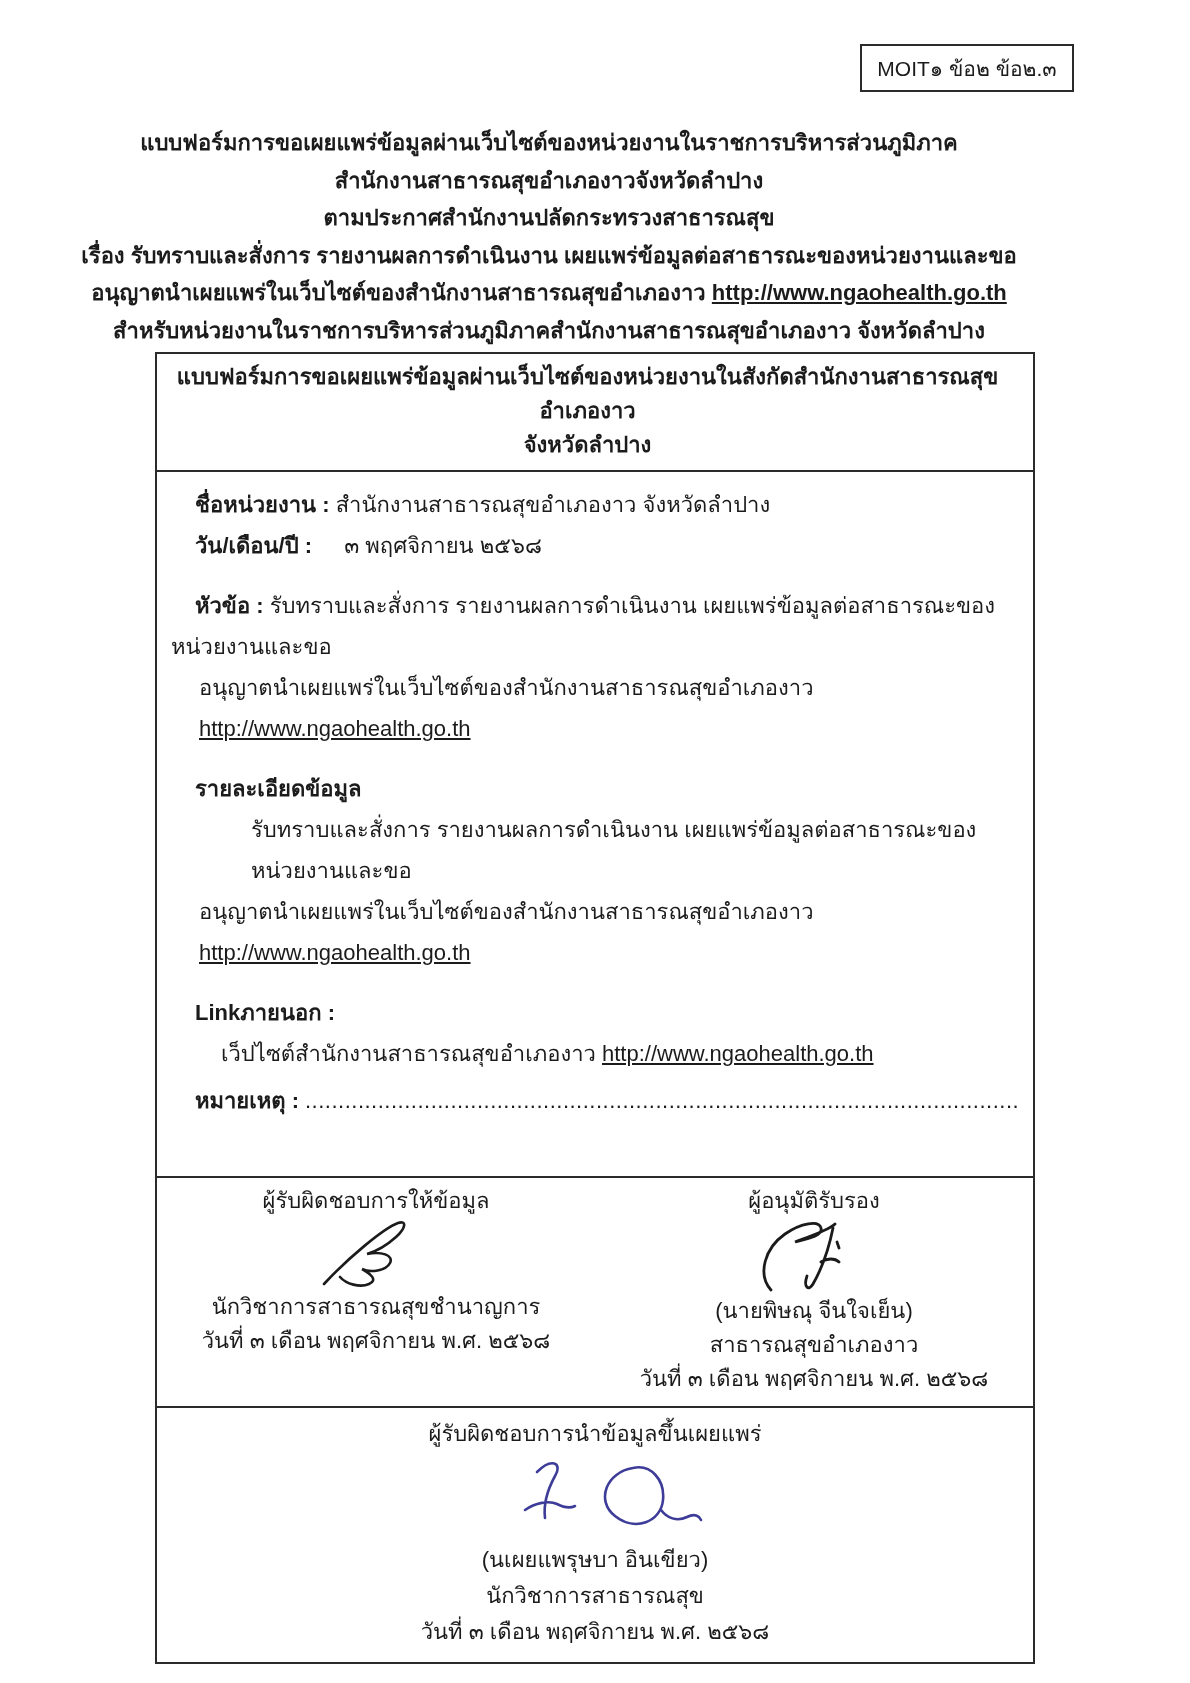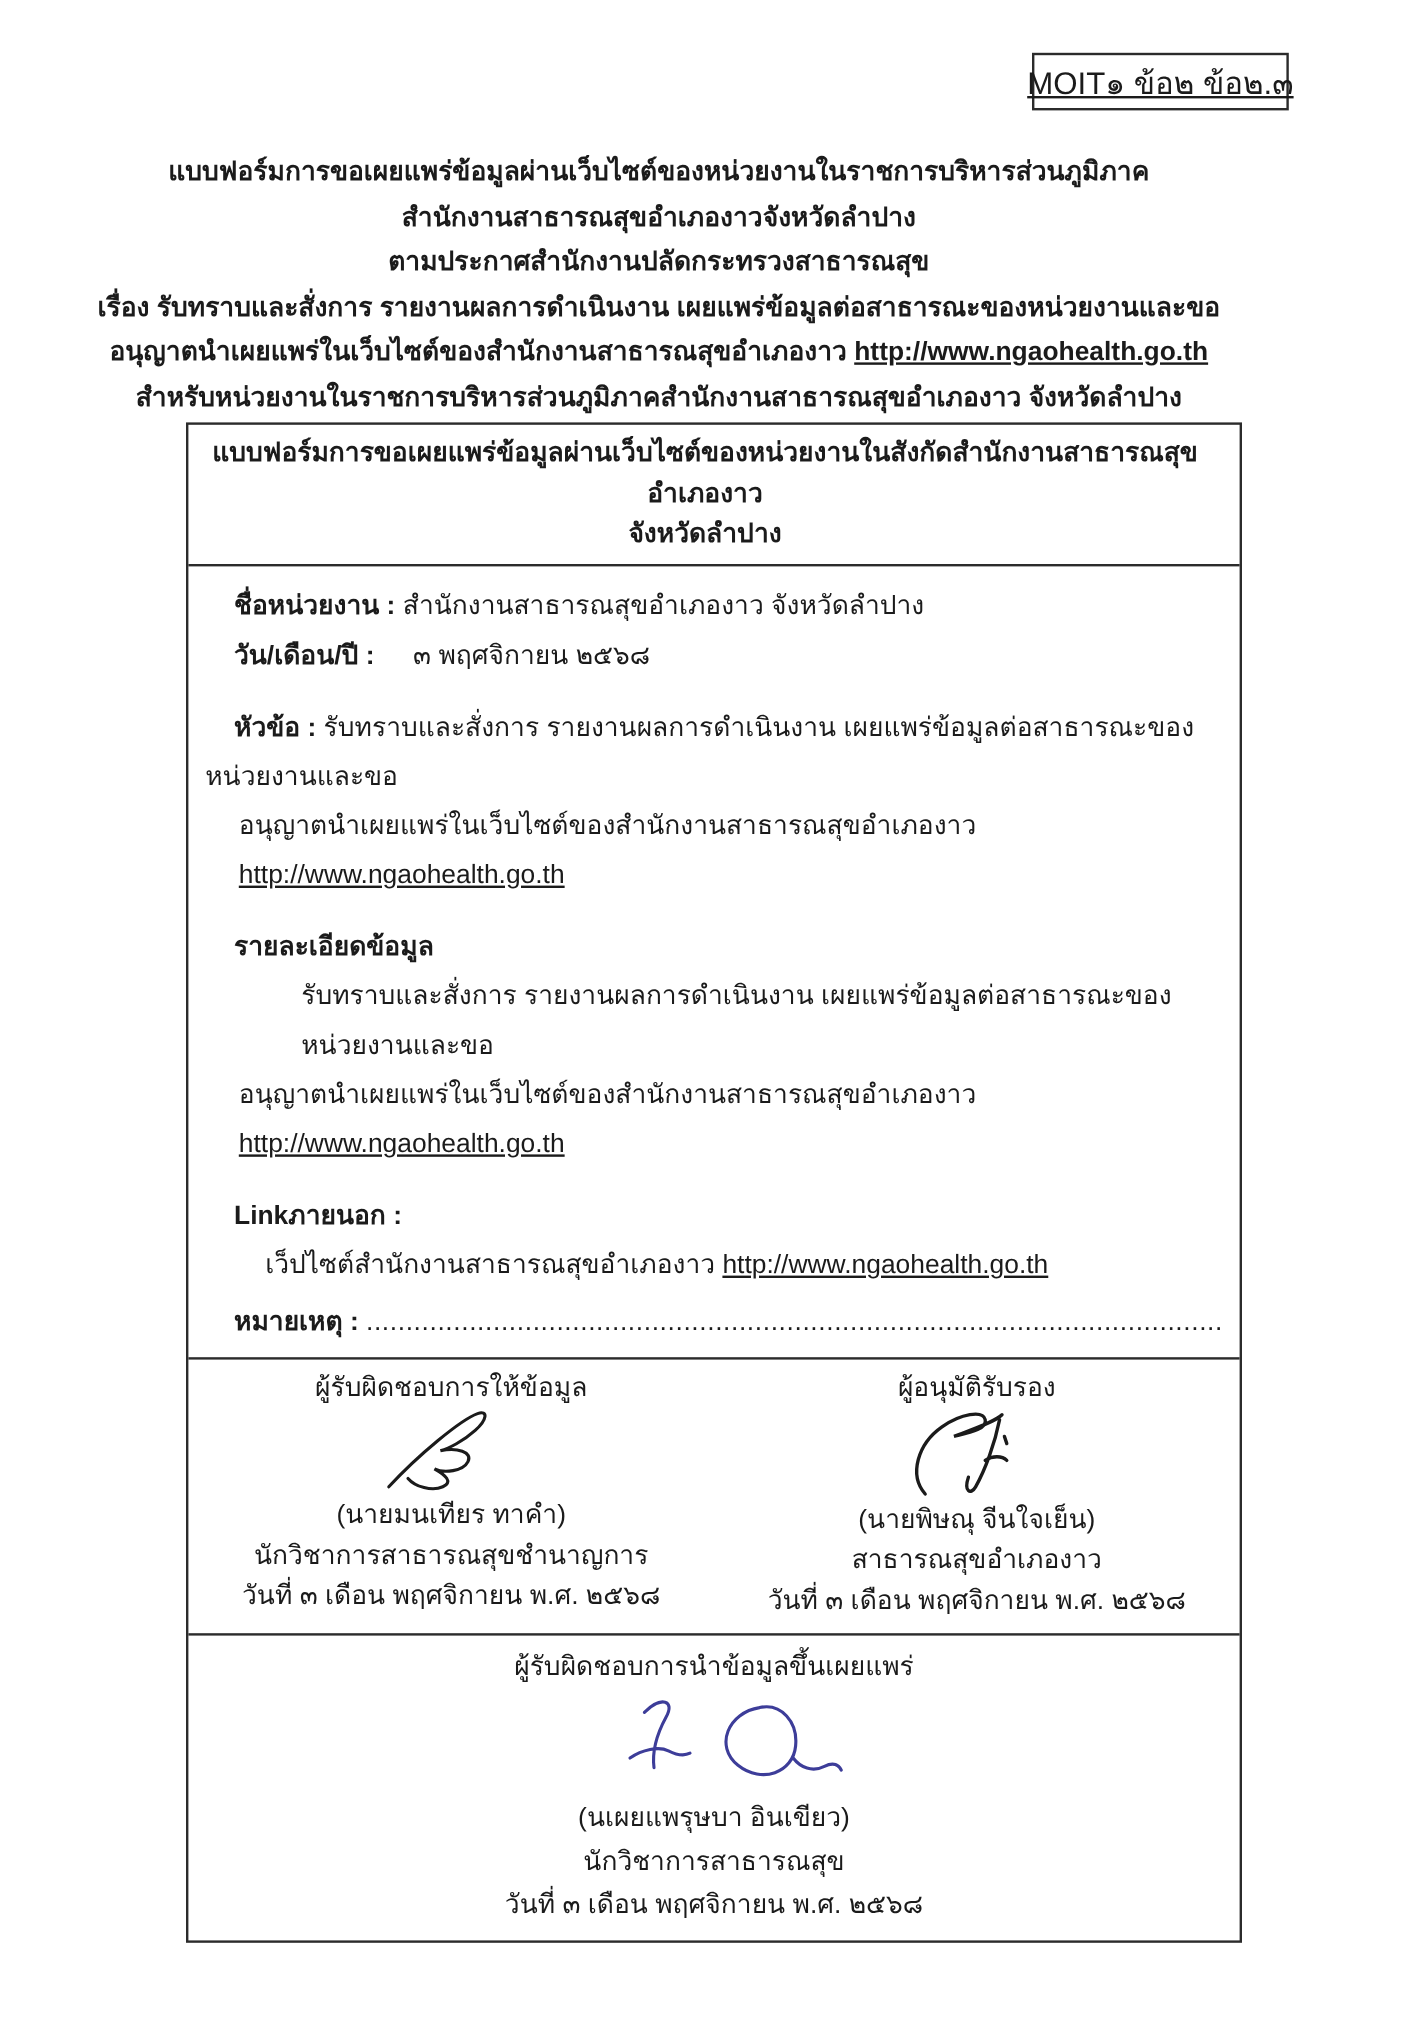--- a/index.html
+++ b/index.html
@@ -10,23 +10,22 @@
     font-family: "Liberation Sans", "DejaVu Sans", sans-serif;
     color: #1b1b1b;
     font-size: 22px;
   }
   .moit-box {
     position: absolute;
     left: 860px; top: 44px;
     width: 214px; height: 48px;
     border: 2px solid #2b2b2b;
     display: flex; align-items: center; justify-content: center;
-    font-size: 26px;
+    font-size: 21px;
     white-space: nowrap;
-    text-decoration: underline;
   }
   .doc-header {
     position: absolute;
     left: 0; top: 124px; width: 1098px;
     text-align: center;
     font-weight: bold;
     line-height: 37.5px;
     font-size: 22px;
   }
   .doc-header .url { text-decoration: underline; }
@@ -61,20 +60,21 @@
     flex: 1;
     overflow: hidden;
     white-space: nowrap;
     letter-spacing: 0.5px;
     margin-left: 6px;
   }
   .sig-section {
     border-top: 2px solid #2b2b2b;
     display: flex;
     padding: 6px 0 10px 0;
+    margin-top: 45px;
   }
   .sig-col {
     width: 50%;
     text-align: center;
     line-height: 34px;
   }
   .sig-col .sig-svg { display:block; margin: 0 auto; }
   .pub-section {
     border-top: 2px solid #2b2b2b;
     text-align: center;
@@ -150,21 +150,20 @@
     </div>
   </div>
 
   <div class="sig-section">
 
     <div class="sig-col">
       <div>ผู้รับผิดชอบการให้ข้อมูล</div>
       <svg class="sig-svg" width="140" height="72" viewBox="0 0 140 72">
         <path d="M18 66 C42 40 78 10 92 5 C101 2 100 10 90 19 C80 28 68 34 61 36 C75 33 88 37 84 45 C80 53 64 55 56 51 C65 56 72 62 63 66 C54 70 40 66 34 59" fill="none" stroke="#1b1b1b" stroke-width="2.6" stroke-linecap="round"></path>
       </svg>
-      <div>(นายมนเทียร ทาคำ)</div>
       <div>นักวิชาการสาธารณสุขชำนาญการ</div>
       <div>วันที่ ๓ เดือน พฤศจิกายน พ.ศ. ๒๕๖๘</div>
     </div>
 
     <div class="sig-col">
       <div>ผู้อนุมัติรับรอง</div>
       <svg class="sig-svg" width="130" height="76" viewBox="0 0 130 76">
         <path d="M22 72 C8 56 16 30 36 16 C52 5 70 2 72 10 C74 18 58 21 46 24 C62 18 80 12 86 6 M84 10 C80 30 72 52 64 66 C60 73 54 70 58 58 M72 44 C78 40 86 40 90 44 M88 24 L90 30" fill="none" stroke="#1b1b1b" stroke-width="2.8" stroke-linecap="round"></path>
       </svg>
       <div>(นายพิษณุ  จีนใจเย็น)</div>

